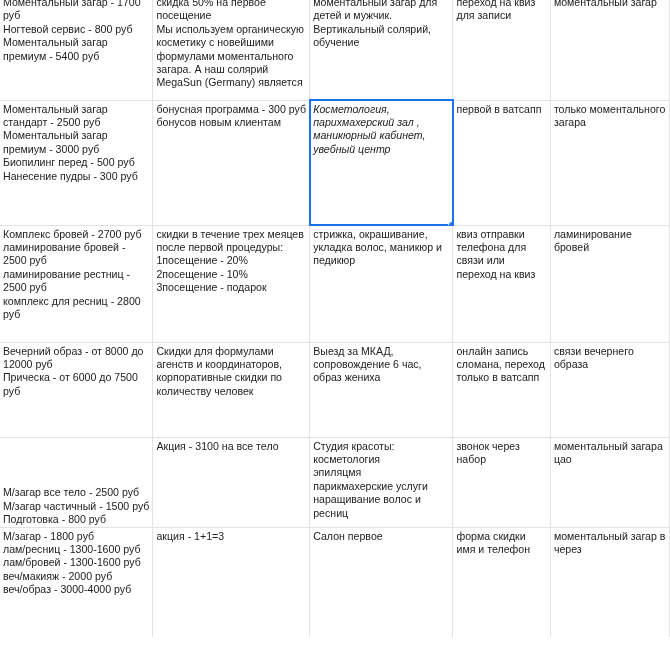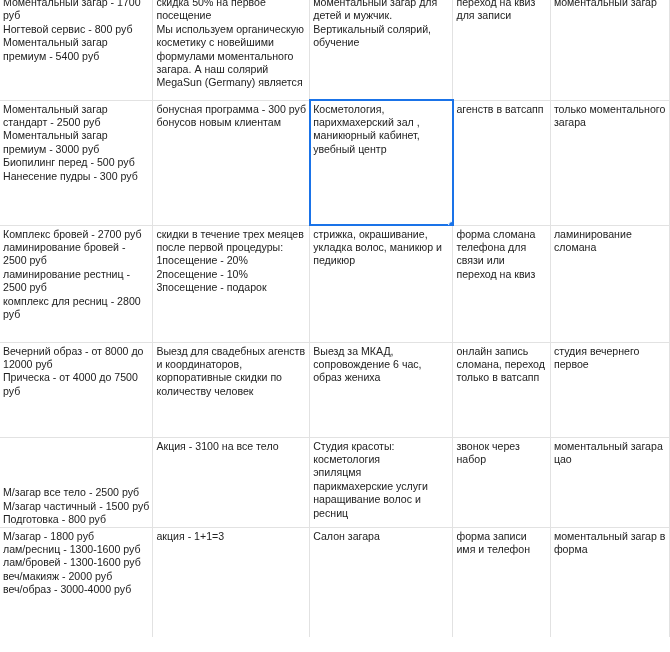--- a/index.html
+++ b/index.html
@@ -12,21 +12,21 @@
       padding: 2px 3px 0 3px;
       font-size: 10.6px;
       line-height: 13.4px;
       color: #222222;
       white-space: pre-wrap;
       overflow: hidden;
       word-wrap: break-word;
     }
     .grid tr:last-child td { border-bottom: none; }
     .grid td.bottom { vertical-align: bottom; white-space: pre; overflow: hidden; }
-    .grid td.selected { outline: 2px solid #1a73e8; outline-offset: -1px; position: relative; }
+    .grid td.selected { outline: 2px solid #1a73e8; outline-offset: -1px; position: relative; font-style: italic; }
     .handle { position: absolute; right: -4px; bottom: -4px; width: 6px; height: 6px; border-radius: 50%; background: #1a73e8; border: 1px solid #ffffff; z-index: 2; }
   </style>
 </head>
 <body>
 
 <table class="grid">
   <colgroup>
     <col style="width:134px">
     <col style="width:163px">
     <col style="width:148px">
@@ -44,43 +44,43 @@
     <td>переход на квиз для записи</td>
     <td>моментальный загар</td>
   </tr>
   <tr style="height:125px">
     <td>Моментальный загар стандарт - 2500 руб
 Моментальный загар премиум - 3000 руб
 Биопилинг перед - 500 руб
 Нанесение пудры - 300 руб</td>
     <td>бонусная программа - 300 руб бонусов новым клиентам</td>
     <td class="selected"><span>Косметология, парихмахерский зал , маникюрный кабинет, увебный центр</span><span class="handle"></span></td>
-    <td>агенств в ватсапп</td>
+    <td>первой в ватсапп</td>
     <td>только моментального загара</td>
   </tr>
   <tr style="height:117px">
     <td>Комплекс бровей - 2700 руб
 ламинирование бровей - 2500 руб
 ламинирование рестниц - 2500 руб
 комплекс для ресниц - 2800 руб</td>
     <td>скидки в течение трех меяцев после первой процедуры:
 1посещение - 20%
 2посещение - 10%
 3посещение - подарок</td>
     <td>стрижка, окрашивание, укладка волос, маникюр и педикюр</td>
-    <td>форма сломана телефона для связи или переход на квиз</td>
-    <td>ламинирование сломана</td>
+    <td>квиз отправки телефона для связи или переход на квиз</td>
+    <td>ламинирование бровей</td>
   </tr>
   <tr style="height:95px">
     <td>Вечерний образ - от 8000 до 12000 руб
-Прическа - от 4000 до 7500 руб</td>
-    <td>Выезд для свадебных агенств и координаторов, корпоративные скидки по количеству человек</td>
+Прическа - от 6000 до 7500 руб</td>
+    <td>Скидки для формулами агенств и координаторов, корпоративные скидки по количеству человек</td>
     <td>Выезд за МКАД, сопровождение 6 час, образ жениха</td>
     <td>онлайн запись сломана, переход только в ватсапп</td>
-    <td>студия вечернего первое</td>
+    <td>связи вечернего образа</td>
   </tr>
   <tr style="height:90px">
     <td class="bottom">М/загар все тело - 2500 руб
 М/загар частичный - 1500 руб
 Подготовка - 800 руб</td>
     <td>Акция - 3100 на все тело</td>
     <td>Студия красоты:
 косметология
 эпиляцмя
 парикмахерские услуги
@@ -88,18 +88,18 @@
     <td>звонок через набор</td>
     <td>моментальный загара цао</td>
   </tr>
   <tr style="height:110px">
     <td>М/загар - 1800 руб
 лам/ресниц - 1300-1600 руб
 лам/бровей - 1300-1600 руб
 веч/макияж - 2000 руб
 веч/образ - 3000-4000 руб</td>
     <td>акция - 1+1=3</td>
-    <td>Салон загара</td>
-    <td>форма записи имя и телефон</td>
-    <td>моментальный загар в форма</td>
+    <td>Салон первое</td>
+    <td>форма скидки имя и телефон</td>
+    <td>моментальный загар в через</td>
   </tr>
 </tbody>
   </table>
 
 </body></html>

